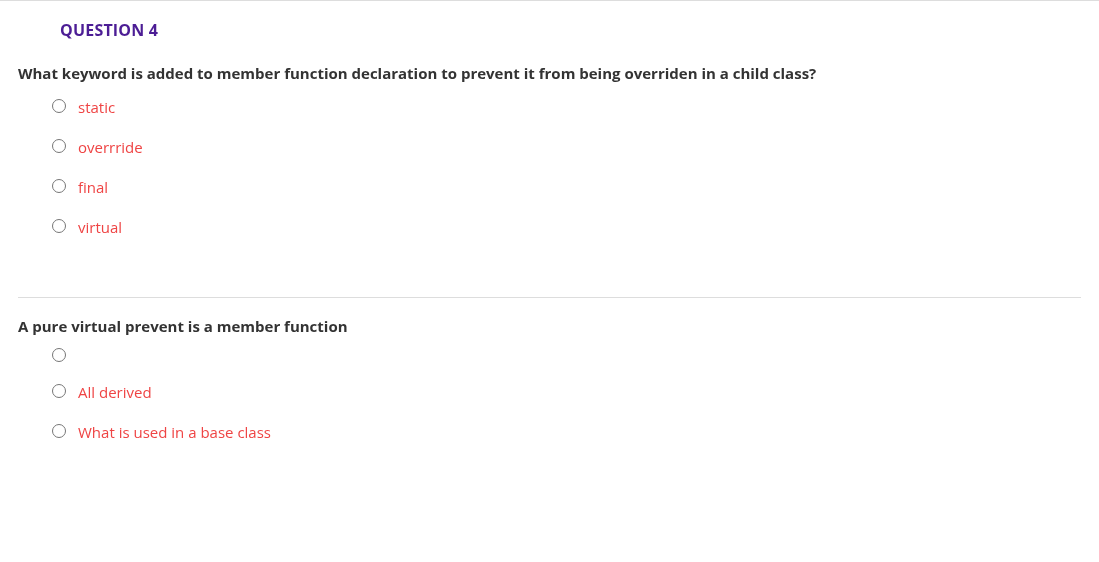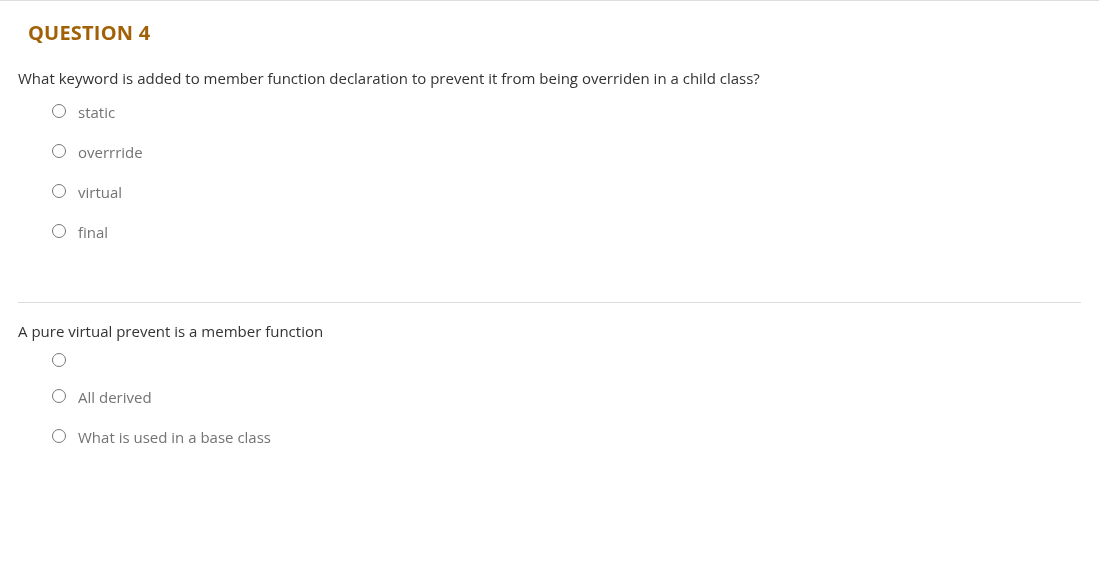--- a/index.html
+++ b/index.html
@@ -14,52 +14,52 @@
       background: #fff;
       width: 1099px;
     }
     .question-block {
       border-top: 1px solid #ddd;
       padding-top: 18px;
       padding-bottom: 40px;
     }
     .question-title {
       font-weight: 700;
-      font-size: 20px;
-      color: #a16207;
-      margin-left: 28px;
+      font-size: 16px;
+      color: #4c1d95;
+      margin-left: 60px;
       margin-bottom: 22px;
       letter-spacing: 0.2px;
     }
     .question-text {
       font-size: 15px;
       color: #333;
       margin-left: 18px;
       margin-bottom: 14px;
-      font-weight: 400;
+      font-weight: 700;
     }
     .options {
       margin-left: 52px;
     }
     .option-row {
       display: flex;
       align-items: center;
       margin-bottom: 20px;
     }
     .radio-input {
       width: 14px;
       height: 14px;
       margin-right: 12px;
       cursor: pointer;
       vertical-align: middle;
       margin-top: -2px;
     }
     .option-label {
       font-size: 15px;
-      color: #737373;
+      color: #ef4444;
       cursor: pointer;
     }
     .divider {
       border: none;
       border-top: 1px solid #ddd;
       margin: 0 18px 0 18px;
     }
   </style>
 </head>
 <body>
@@ -71,25 +71,25 @@
     <div class="option-row">
       <input type="radio" name="q4" class="radio-input" style="">
       <span class="option-label">static</span>
     </div>
     <div class="option-row">
       <input type="radio" name="q4" class="radio-input" style="">
       <span class="option-label">overrride</span>
     </div>
     <div class="option-row">
       <input type="radio" name="q4" class="radio-input" style="">
-      <span class="option-label">virtual</span>
+      <span class="option-label">final</span>
     </div>
     <div class="option-row">
       <input type="radio" name="q4" class="radio-input" style="">
-      <span class="option-label">final</span>
+      <span class="option-label">virtual</span>
     </div>
   </div>
 </div>
 
 <hr class="divider">
 
 <div class="question-block" style="border-top:none;">
   <div class="question-text">A pure virtual prevent is a member function</div>
   <div class="options">
     <div class="option-row">

